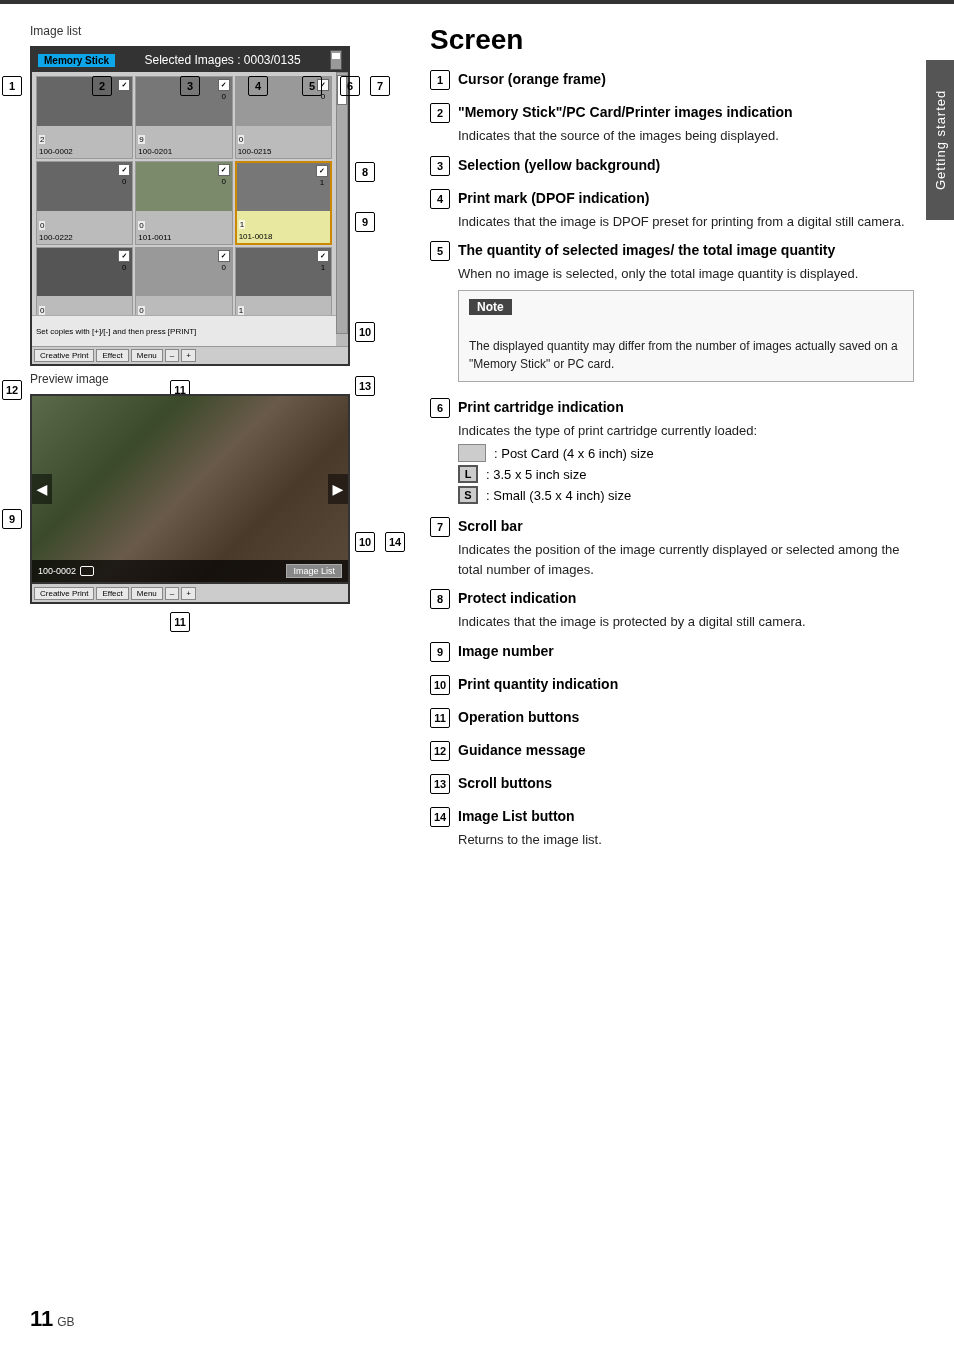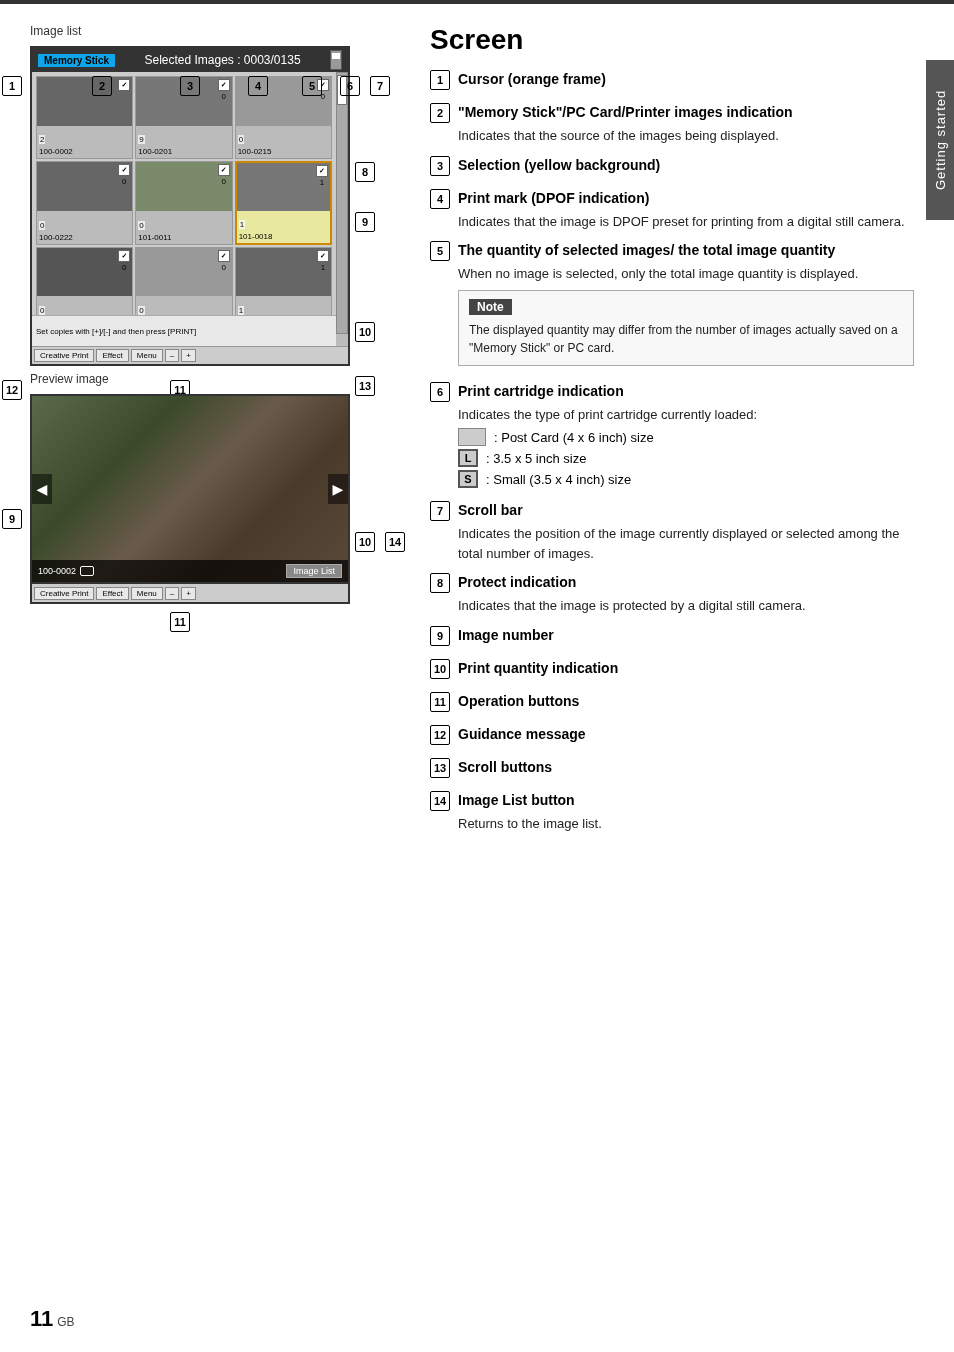--- a/index.html
+++ b/index.html
@@ -428,21 +428,21 @@
       background: #f8f8f8;
     }
 
     .note-label {
       font-weight: bold;
       font-size: 12px;
       background: #444;
       color: #fff;
       padding: 1px 8px;
       display: inline-block;
-      margin-bottom: 6px;
+      margin-bottom: 22px;
     }
 
     .note-text {
       font-size: 12px;
       line-height: 1.5;
       color: #222;
     }
 
     
     .cartridge-icons {

